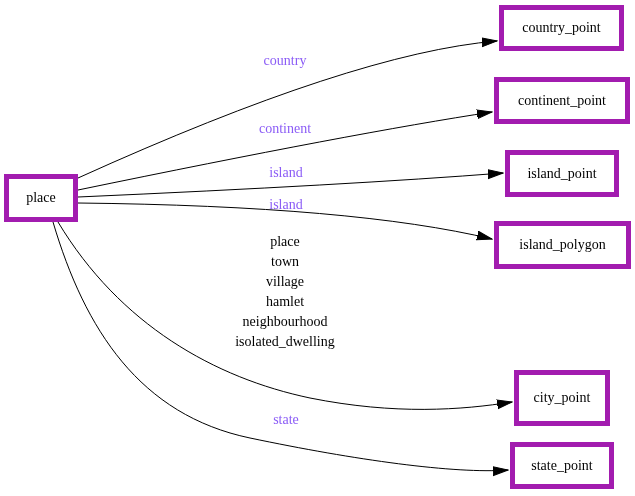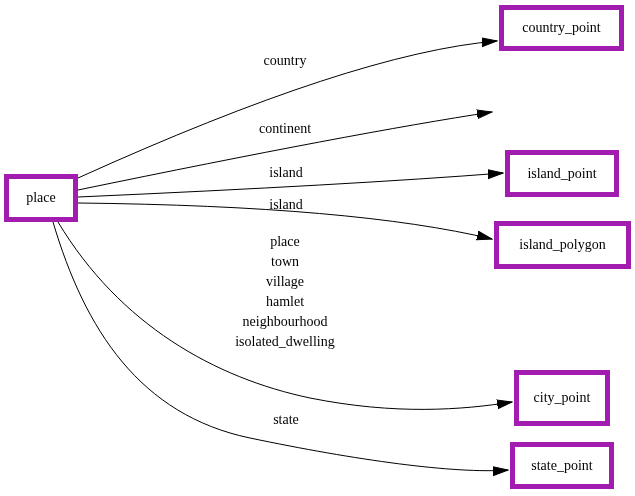--- a/index.html
+++ b/index.html
@@ -29,21 +29,21 @@
     background: #ffffff;
     color: #000000;
     display: flex;
     align-items: center;
     justify-content: center;
     font-size: 14px;
     white-space: nowrap;
   }
   .edge-label {
     position: absolute;
-    color: #000000;
+    color: #8b5cf6;
     font-size: 14px;
     line-height: 17px;
     text-align: center;
     white-space: nowrap;
   }
   .edge-label-multiline {
     position: absolute;
     color: #000000;
     font-size: 14px;
     line-height: 20px;
@@ -68,20 +68,21 @@
     <path d="M 78,197 Q 349,185 503,173" fill="none" stroke="#000000" stroke-width="1" marker-end="url(#arrow)"></path>
     <path d="M 78,203 Q 354,206 492,239" fill="none" stroke="#000000" stroke-width="1" marker-end="url(#arrow)"></path>
     <path d="M 58,222 C 120,325 215,378 310,398 C 395,415 462,410 512,402" fill="none" stroke="#000000" stroke-width="1" marker-end="url(#arrow)"></path>
     <path d="M 53,222 C 85,330 140,415 250,438 C 355,460 455,474 508,470" fill="none" stroke="#000000" stroke-width="1" marker-end="url(#arrow)"></path>
   </svg>
 
   <div class="node" style="left:4px; top:174px; width:74px; height:48px;">place</div>
 
   <div class="node" style="left:499px; top:5px; width:125px; height:46px;">country_point</div>
 
+  <div class="node" style="left:494px; top:77px; width:136px; height:47px;">continent_point</div>
 
   <div class="node" style="left:505px; top:150px; width:114px; height:47px;">island_point</div>
 
   <div class="node" style="left:494px; top:221px; width:137px; height:48px;text-align:center;">island_polygon</div>
 
   <div class="node" style="left:514px; top:370px; width:96px; height:56px;">city_point</div>
 
   <div class="node" style="left:510px; top:442px; width:104px; height:47px;">state_point</div>
 
   <div class="edge-label" style="left:245px; top:52px; width:80px;">country</div>

